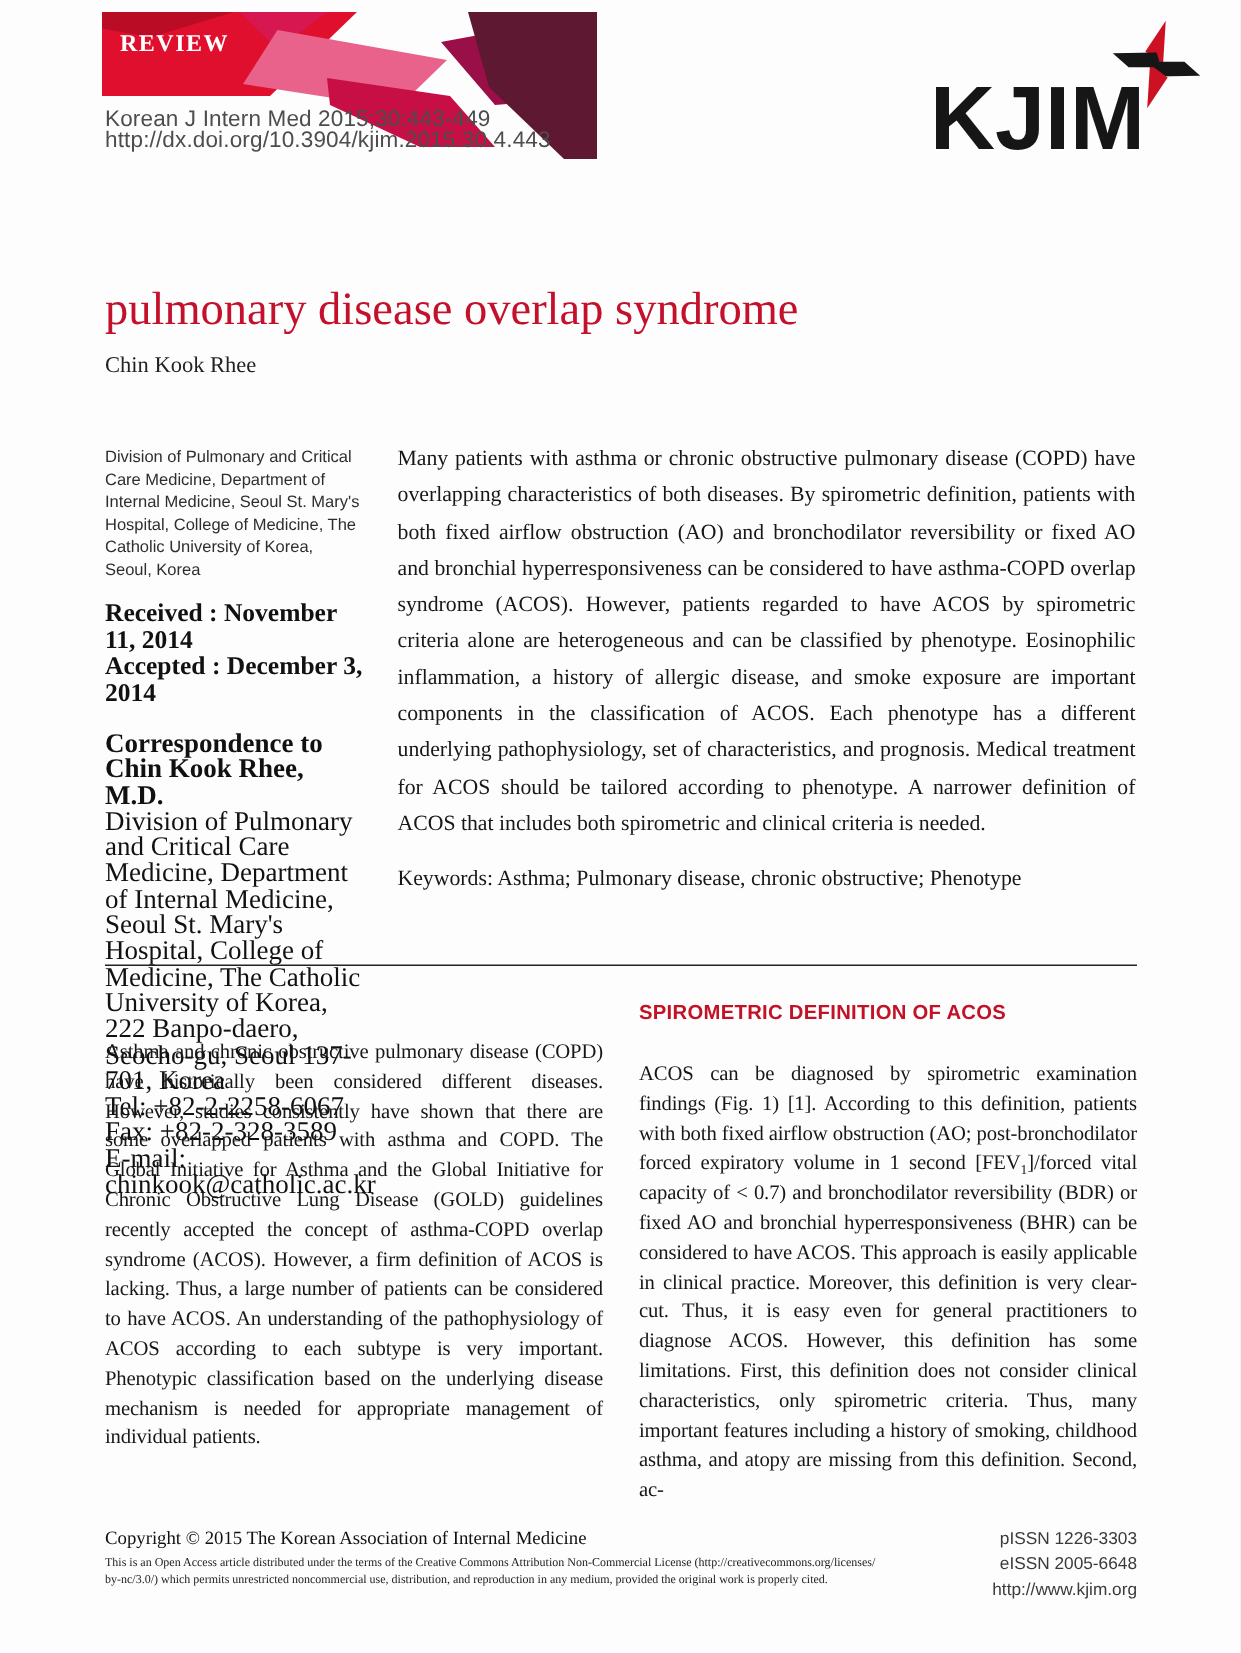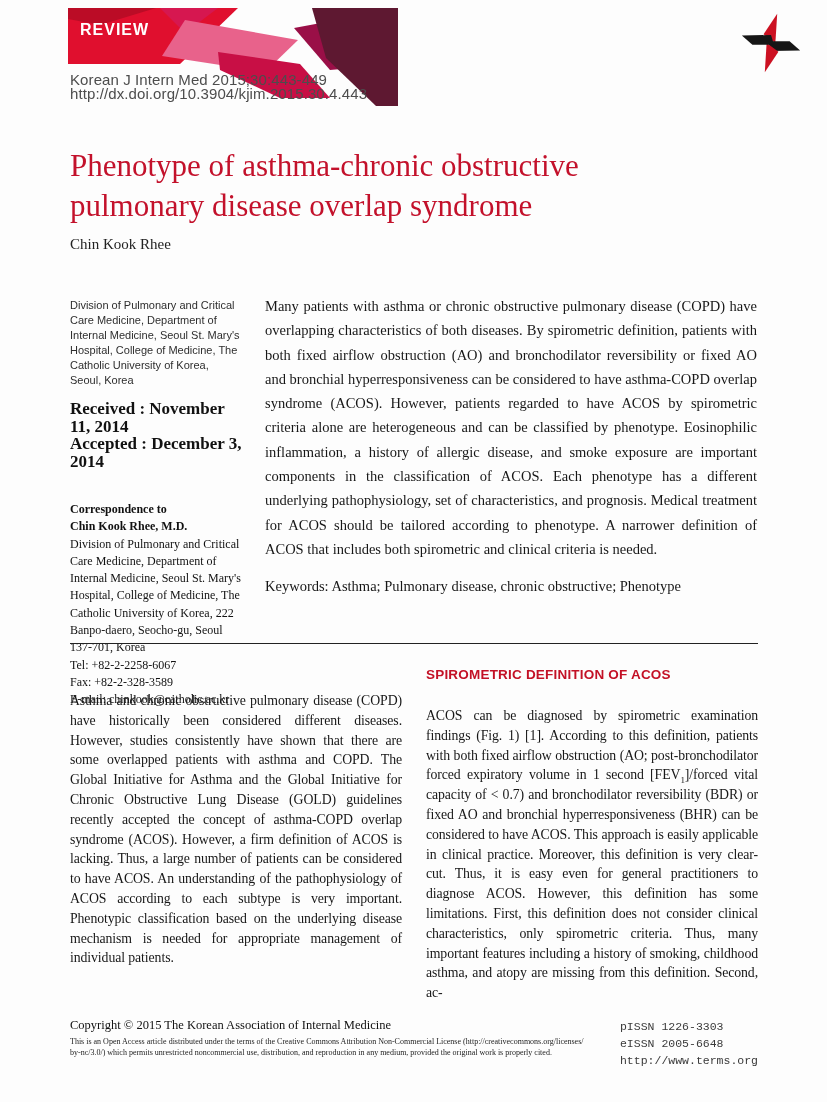--- a/index.html
+++ b/index.html
@@ -7,21 +7,21 @@
   .page {
     position:relative; width:827px; height:1102px; margin:0 auto;
     background:#fdfdfd; overflow:hidden;
     font-family:"Liberation Serif", serif; color:#1f1f1f;
   }
   
   .banner { position:absolute; left:68px; top:8px; width:330px; height:98px; }
   .banner svg { position:absolute; left:0; top:0; width:100%; height:100%; }
   .review-label {
     position:absolute; left:12px; top:13px;
-    font-family:Liberation Sans, sans-serif; font-weight:bold;
+    font-family:Liberation Serif, serif; font-weight:bold;
     font-size:16px; letter-spacing:1px; color:#ffffff;
   }
   .citation {
     position:absolute; left:70px; top:73px;
     font-family:"Liberation Sans", sans-serif; font-size:15px;
     line-height:13.5px; color:#4d4d4d; letter-spacing:0.1px;
   }
   .logo { position:absolute; left:618px; top:10px; width:190px; height:100px; }
   .logo-text {
     position:absolute; left:2px; top:34px;
@@ -36,21 +36,21 @@
     font-size:31px; line-height:40px; color:#c3112b; letter-spacing:0px;
   }
   .author { position:absolute; left:70px; top:236px; font-size:15px; color:#222; }
   
   .sidebar { position:absolute; left:70px; top:298px; width:172px; }
   .affiliation {
     font-family:"Liberation Sans", sans-serif; font-size:11px;
     line-height:15px; color:#2e2e2e;
   }
   .dates { margin-top:12px; font-size:17px; line-height:17.5px; font-weight:bold; color:#111; }
-  .correspondence { margin-top:31px; font-size:12px; line-height:17.3px; color:#111; }
+  .correspondence { margin-top:17px; font-size:18px; line-height:17.3px; color:#111; }
   .correspondence .bold-line { font-weight:bold; }
   
   .abstract {
     position:absolute; left:265px; top:294px; width:492px;
     font-size:14.5px; line-height:24.3px; text-align:justify; color:#171717;
   }
   .keywords { margin-top:13px; text-align:left; }
   .keywords b { font-weight:normal; }
   
   .rule { position:absolute; left:70px; top:643px; width:688px; height:0; border-top:1.2px solid #222; }
@@ -67,22 +67,22 @@
   }
   .sec-body sub { font-size:9px; line-height:0; }
   
   .footer-left { position:absolute; left:70px; top:1018px; width:580px; }
   .copyright { font-size:12.5px; color:#111; }
   .license {
     margin-top:4px; font-size:8px; line-height:10.5px; color:#222;
     font-family:"Liberation Serif", serif;
   }
   .footer-right {
-    position:absolute; right:69px; top:1018px; 
-    font-family:Liberation Mono, monospace; font-size:11.5px;
+    position:absolute; right:69px; top:1018px; text-align:right;
+    font-family:Liberation Sans, sans-serif; font-size:11.5px;
     line-height:17px; color:#3a3a3a;
   }
 </style>
 </head>
 <body>
 
 <div class="page">
 
   <div class="banner">
     <svg viewBox="0 0 330 98" preserveAspectRatio="none">
@@ -97,29 +97,30 @@
     </svg>
     <span class="review-label">REVIEW</span>
   </div>
 
   <div class="citation">
     <div>Korean J Intern Med 2015;30:443-449</div>
     <div>http://dx.doi.org/10.3904/kjim.2015.30.4.443</div>
   </div>
 
   <div class="logo">
+    <span class="logo-text">KJIM</span>
     <svg class="pinwheel" viewBox="0 0 100 100">
       <polygon points="60,3 38,36 57,50" fill="#cc1122"></polygon>
       <polygon points="97,62 50,63 45,47 80,47" fill="#161616"></polygon>
       <polygon points="40,97 62,64 43,50" fill="#cc1122"></polygon>
       <polygon points="3,38 50,37 55,53 20,53" fill="#161616"></polygon>
     </svg>
   </div>
 
-  <h1 class="title"><span>Phenotype of asthma-chronic obstructive</span><br><span>pulmonary disease overlap syndrome</span></h1>
+  <h1 class="title"><br><span>pulmonary disease overlap syndrome</span></h1>
   <div class="author">Chin Kook Rhee</div>
 
   <div class="sidebar">
     <p class="affiliation">Division of Pulmonary and Critical Care Medicine, Department of Internal Medicine, Seoul St. Mary's Hospital, College of Medicine, The Catholic University of Korea, Seoul, Korea</p>
     <div class="dates">
       <div>Received : November 11, 2014</div>
       <div>Accepted : December 3, 2014</div>
     </div>
     <div class="correspondence">
       <div class="bold-line">Correspondence to</div>
@@ -150,16 +151,16 @@
   <div class="footer-left">
     <div class="copyright">Copyright © 2015 The Korean Association of Internal Medicine</div>
     <div class="license">
       <div>This is an Open Access article distributed under the terms of the Creative Commons Attribution Non-Commercial License (http://creativecommons.org/licenses/</div>
       <div>by-nc/3.0/) which permits unrestricted noncommercial use, distribution, and reproduction in any medium, provided the original work is properly cited.</div>
     </div>
   </div>
   <div class="footer-right">
     <div>pISSN 1226-3303</div>
     <div>eISSN 2005-6648</div>
-    <div>http://www.terms.org</div>
+    <div>http://www.kjim.org</div>
   </div>
 
 </div>
 
 </body></html>

